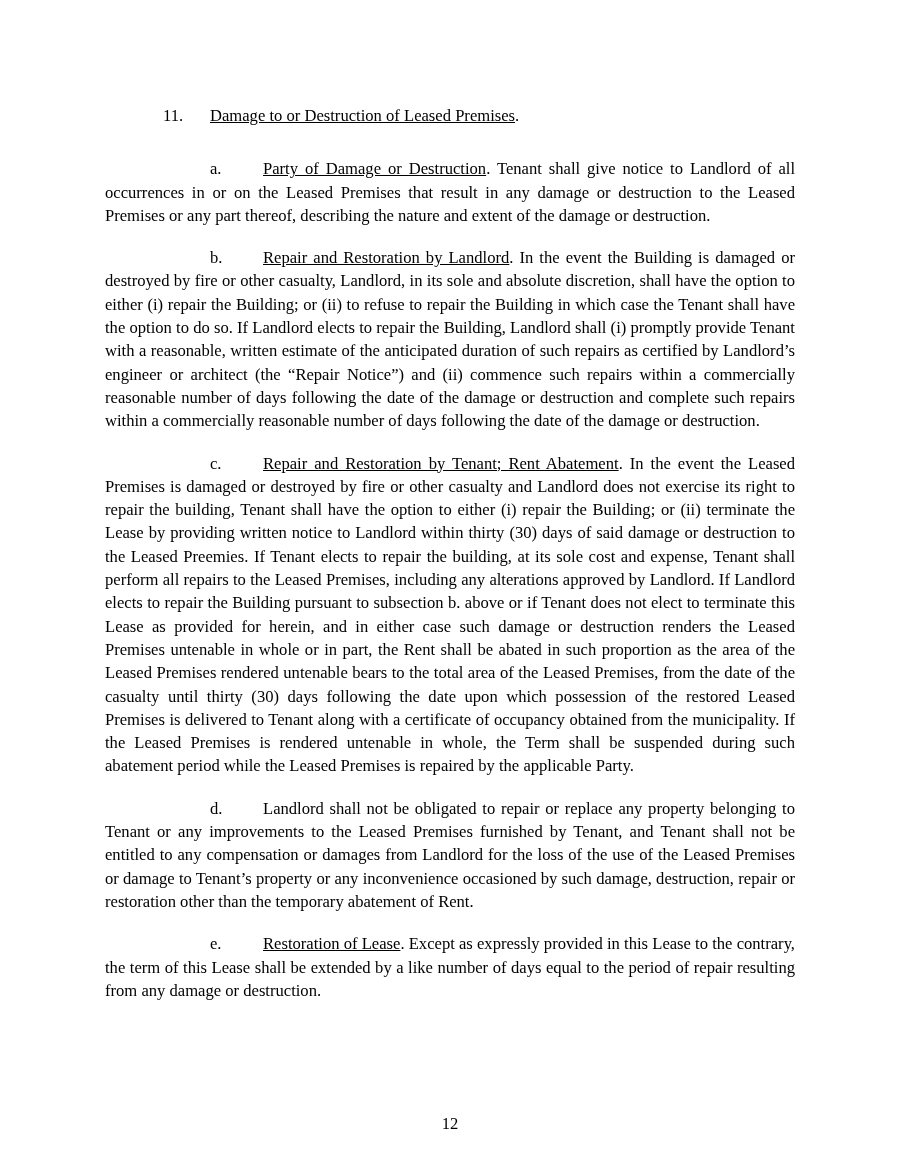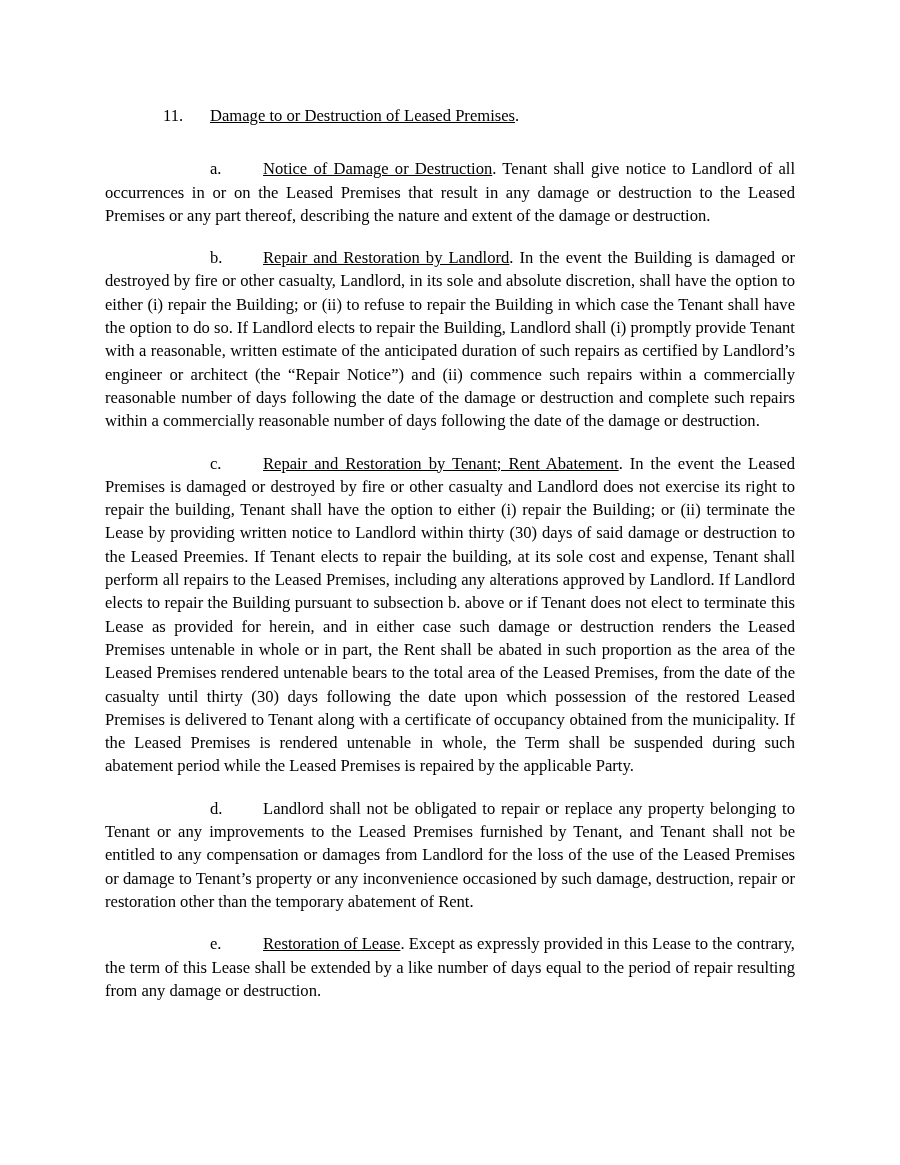--- a/index.html
+++ b/index.html
@@ -53,24 +53,25 @@
     text-indent: 0;
   }
 </style>
 </head>
 <body>
 
 <div class="page">
 
   <p class="heading"><span class="tab-num">11.</span><span class="u">Damage to or Destruction of Leased Premises</span><span>.</span></p>
 
-  <p class="para"><span class="tab-letter">a.</span><span class="u">Notice of Damage or Destruction</span><span>. </span><span>Tenant shall give notice to Landlord of all occurrences in or on the Leased Premises that result in any damage or destruction to the Leased Premises or any part thereof, describing the nature and extent of the damage or destruction.</span></p>
+  <p class="para"><span class="tab-letter">a.</span><span class="u">Party of Damage or Destruction</span><span>. </span><span>Tenant shall give notice to Landlord of all occurrences in or on the Leased Premises that result in any damage or destruction to the Leased Premises or any part thereof, describing the nature and extent of the damage or destruction.</span></p>
 
   <p class="para"><span class="tab-letter">b.</span><span class="u">Repair and Restoration by Landlord</span><span>. </span><span>In the event the Building is damaged or destroyed by fire or other casualty, Landlord, in its sole and absolute discretion, shall have the option to either (i) repair the Building; or (ii) to refuse to repair the Building in which case the Tenant shall have the option to do so.  If Landlord elects to repair the Building, Landlord shall (i) promptly provide Tenant with a reasonable, written estimate of the anticipated duration of such repairs as certified by Landlord’s engineer or architect (the “Repair Notice”) and (ii) commence such repairs within a commercially reasonable number of days following the date of the damage or destruction and complete such repairs within a commercially reasonable number of days following the date of the damage or destruction.</span></p>
 
   <p class="para"><span class="tab-letter">c.</span><span class="u">Repair and Restoration by Tenant; Rent Abatement</span><span>. </span><span>In the event the Leased Premises is damaged or destroyed by fire or other casualty and Landlord does not exercise its right to repair the building, Tenant shall have the option to either (i) repair the Building; or (ii) terminate the Lease by providing written notice to Landlord within thirty (30) days of said damage or destruction to the Leased Preemies. If Tenant elects to repair the building, at its sole cost and expense, Tenant shall perform all repairs to the Leased Premises, including any alterations approved by Landlord. If Landlord elects to repair the Building pursuant to subsection b. above or if Tenant does not elect to terminate this Lease as provided for herein, and in either case such damage or destruction renders the Leased Premises untenable in whole or in part, the Rent shall be abated in such proportion as the area of the Leased Premises rendered untenable bears to the total area of the Leased Premises, from the date of the casualty until thirty (30) days following the date upon which possession of the restored Leased Premises is delivered to Tenant along with a certificate of occupancy obtained from the municipality. If the Leased Premises is rendered untenable in whole, the Term shall be suspended during such abatement period while the Leased Premises is repaired by the applicable Party.</span></p>
 
   <p class="para"><span class="tab-letter">d.</span><span>Landlord shall not be obligated to repair or replace any property belonging to Tenant or any improvements to the Leased Premises furnished by Tenant, and Tenant shall not be entitled to any compensation or damages from Landlord for the loss of the use of the Leased Premises or damage to Tenant’s property or any inconvenience occasioned by such damage, destruction, repair or restoration other than the temporary abatement of Rent.</span></p>
 
   <p class="para"><span class="tab-letter">e.</span><span class="u">Restoration of Lease</span><span>. </span><span>Except as expressly provided in this Lease to the contrary, the term of this Lease shall be extended by a like number of days equal to the period of repair resulting from any damage or destruction.</span></p>
 
+  <div class="page-number">12</div>
 
 </div>
 
 </body></html>

